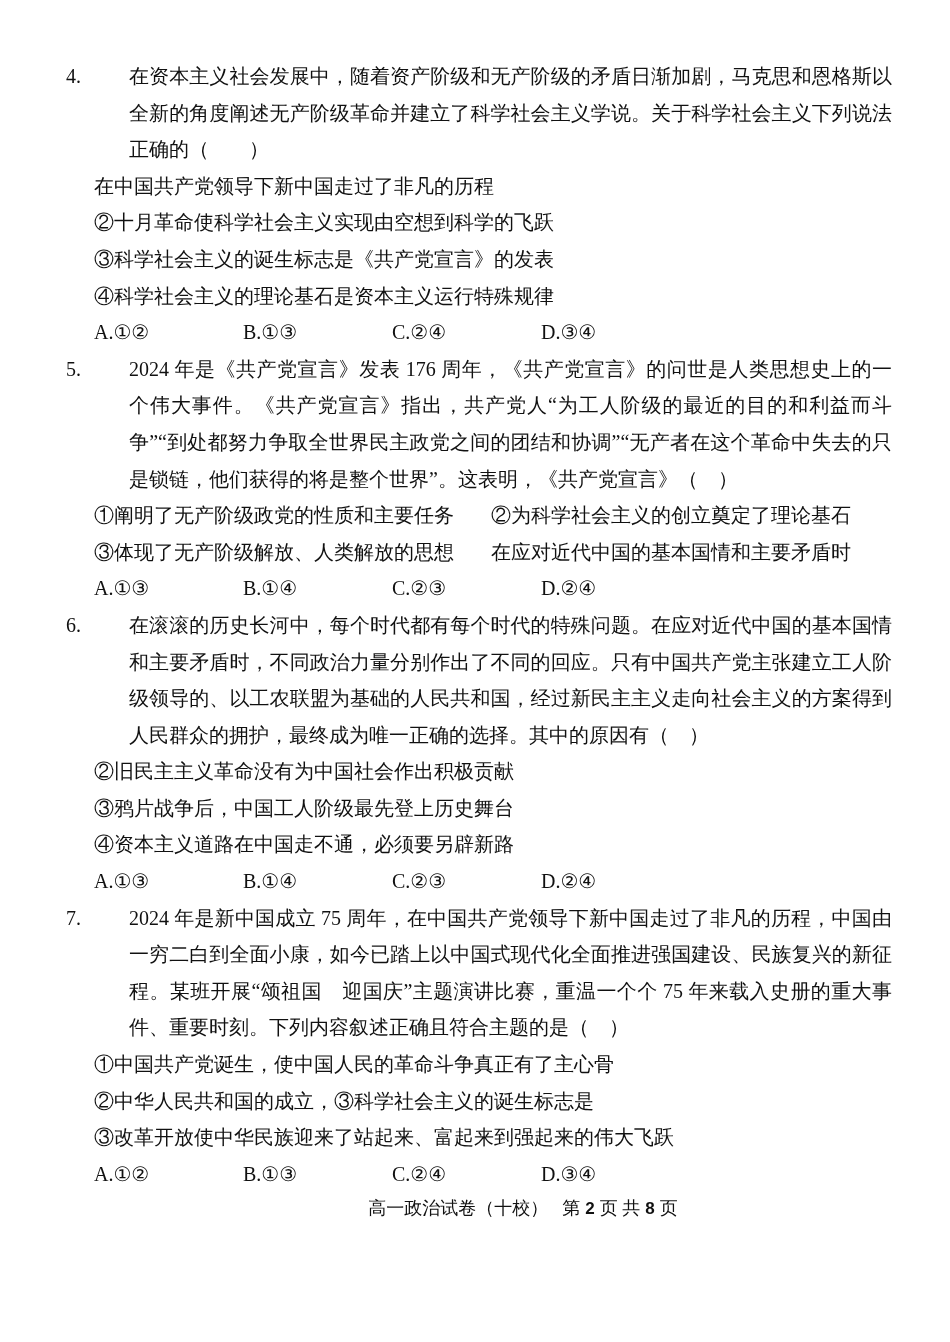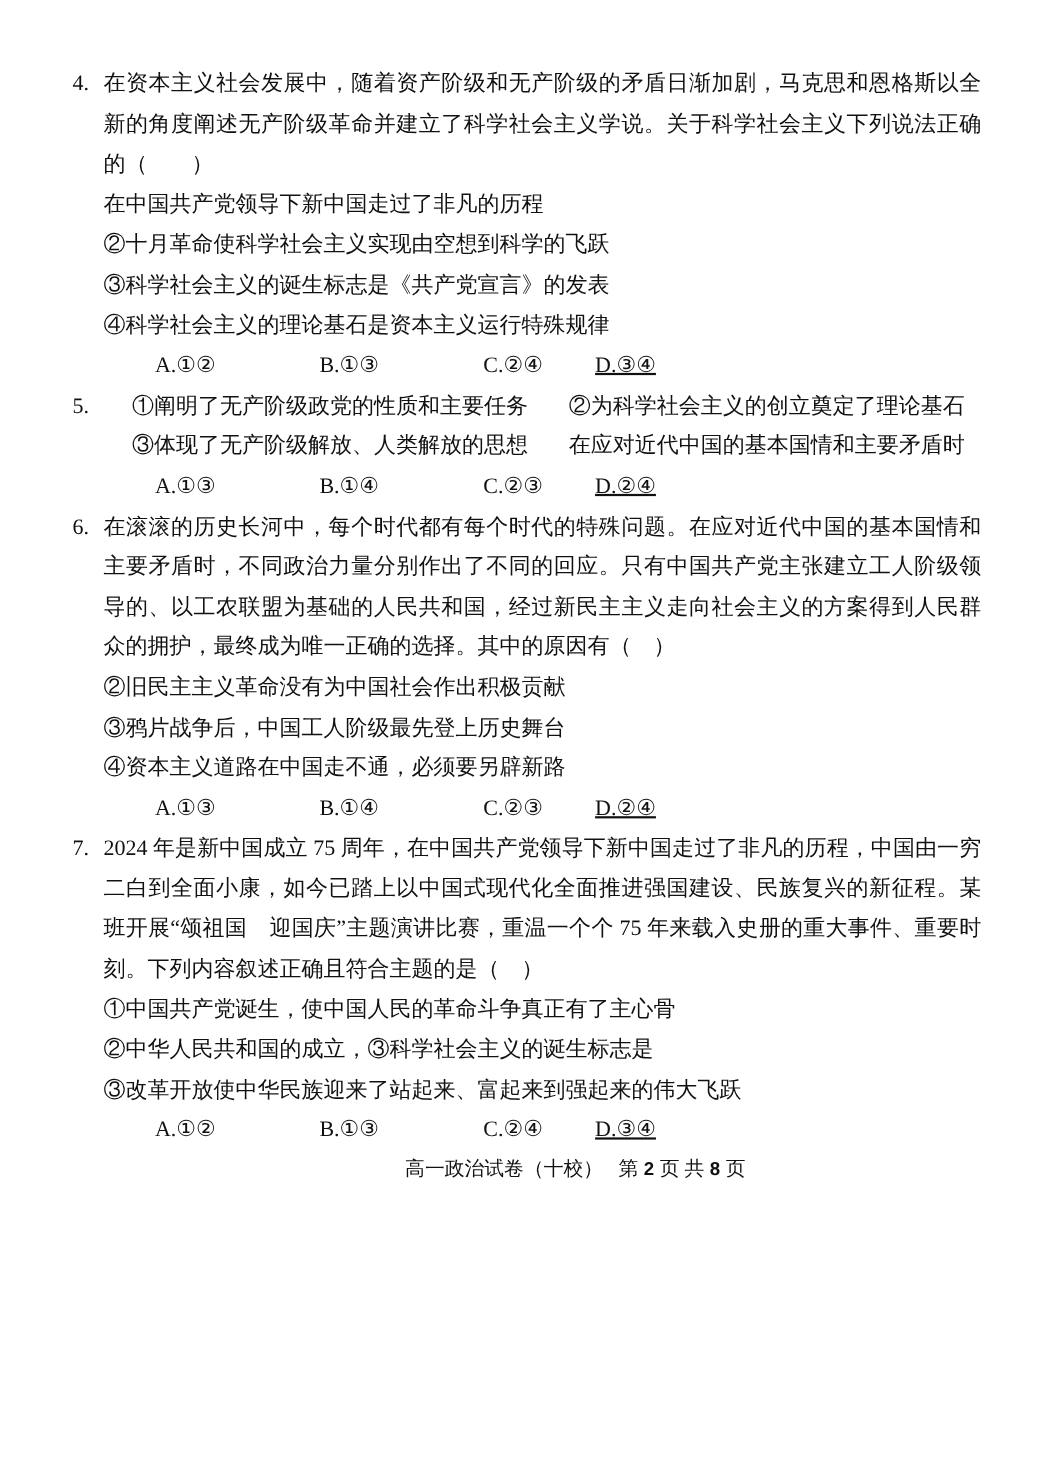--- a/index.html
+++ b/index.html
@@ -27,41 +27,39 @@
   }
   .qnum {
     position: absolute;
     left: 0;
     top: 0;
     white-space: nowrap;
   }
   .stem {
     text-align: justify;
     text-justify: inter-ideograph;
+    margin-left: 35px;
   }
   .statement {
     white-space: nowrap;
   }
   .two-col {
     display: grid;
     grid-template-columns: 397px 1fr;
-    margin-left: 26px;
   }
   .opts {
     display: flex;
   }
   .opt {
     width: 149px;
     flex: 0 0 auto;
     white-space: nowrap;
-    text-align: center;
   }
   .opt:last-child {
     width: auto;
-    text-decoration: underline;
   }
   .page-footer {
     width: fit-content;
     margin: 1px auto 14px auto;
     transform: translateX(44px);
     font-size: 18px;
     line-height: 30px;
     white-space: nowrap;
   }
   .page-footer .gap {
@@ -90,20 +88,21 @@
     <div class="opts">
       <span class="opt">A.①②</span>
       <span class="opt">B.①③</span>
       <span class="opt">C.②④</span>
       <span class="opt">D.③④</span>
     </div>
   </div>
 
   <div class="question">
     <span class="qnum">5.</span>
+    <div class="stem">2024 年是《共产党宣言》发表 176 周年，《共产党宣言》的问世是人类思想史上的一个伟大事件。《共产党宣言》指出，共产党人“为工人阶级的最近的目的和利益而斗争”“到处都努力争取全世界民主政党之间的团结和协调”“无产者在这个革命中失去的只是锁链，他们获得的将是整个世界”。这表明，《共产党宣言》（　）</div>
     <div class="two-col">
       <div class="statement">①阐明了无产阶级政党的性质和主要任务</div>
       <div class="statement">②为科学社会主义的创立奠定了理论基石</div>
       <div class="statement">③体现了无产阶级解放、人类解放的思想</div>
       <div class="statement">在应对近代中国的基本国情和主要矛盾时</div>
     </div>
     <div class="opts">
       <span class="opt">A.①③</span>
       <span class="opt">B.①④</span>
       <span class="opt">C.②③</span>

